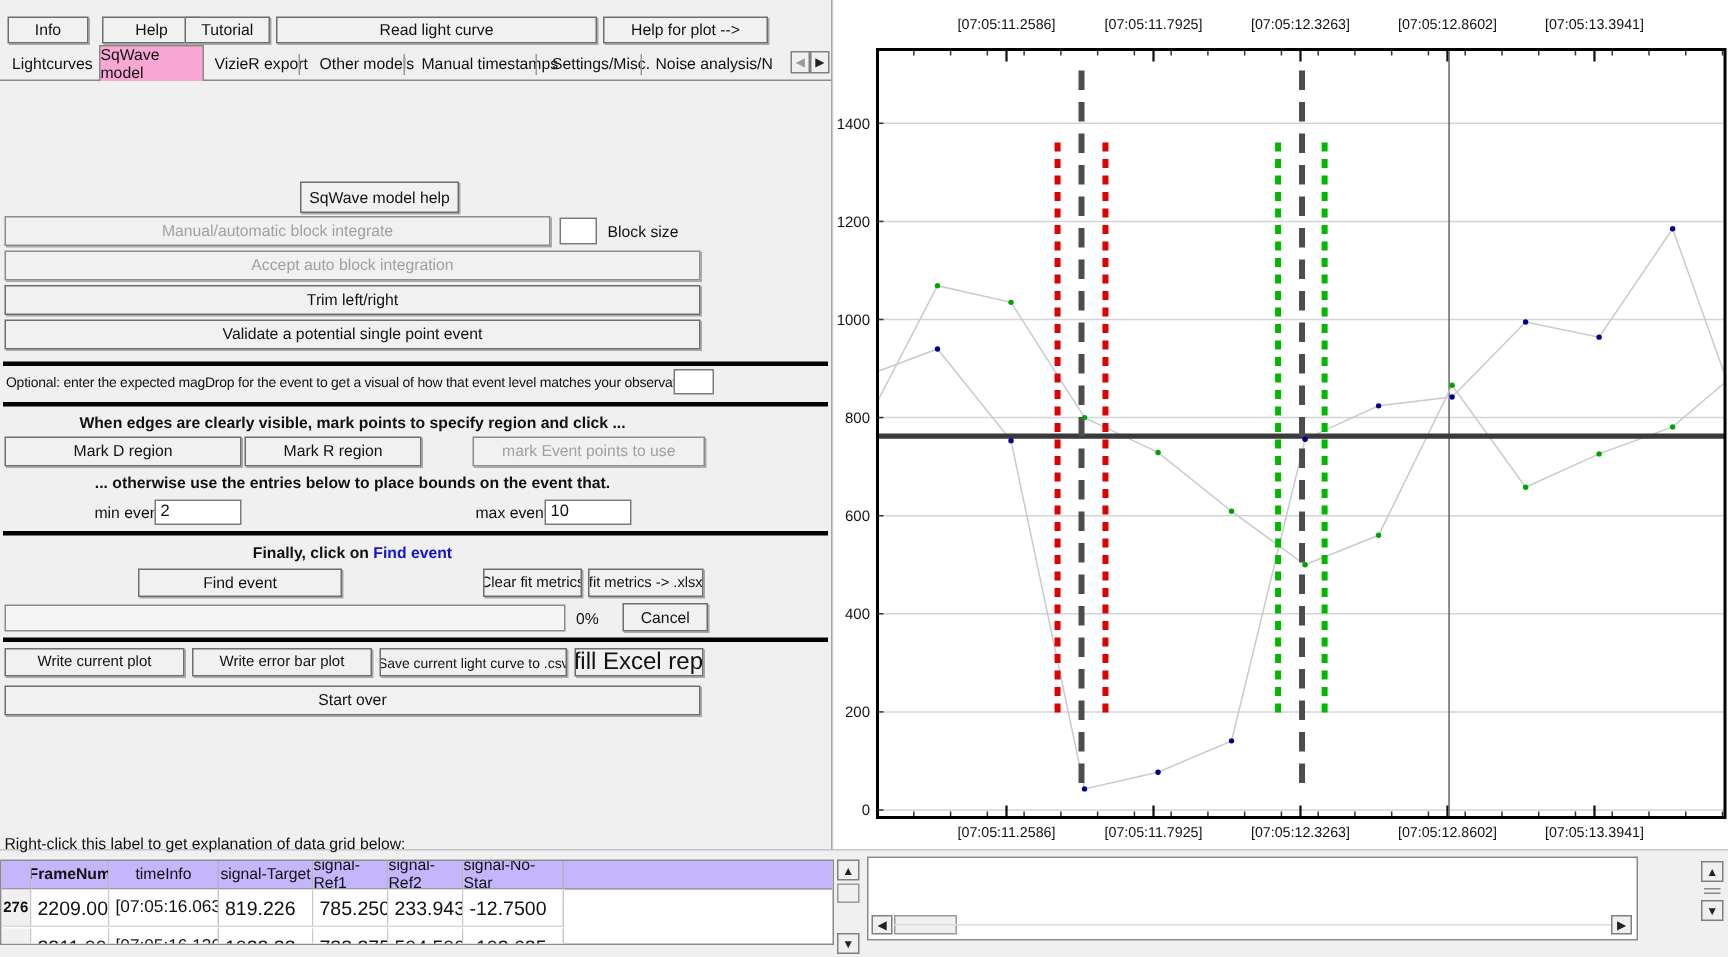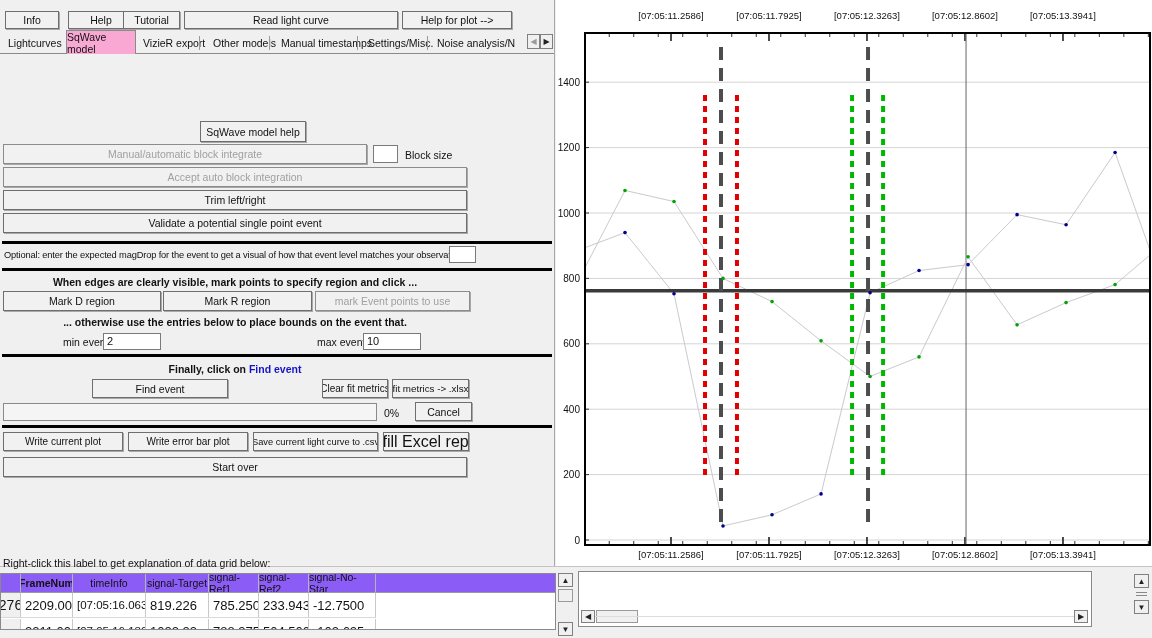--- a/index.html
+++ b/index.html
@@ -13,21 +13,21 @@
 .hrk{position:absolute;height:3px;background:#000;left:2px;width:550px}
 .lbl{position:absolute;font-size:10.5px;white-space:nowrap}
 .bold{font-weight:bold}
 .ctr{text-align:center}
 .tabtxt{position:absolute;top:37px;font-size:10.5px;white-space:nowrap}
 .tabsep{position:absolute;top:36px;width:1px;height:14px;background:#9a9a9a}
 .seltab{position:absolute;top:30px;height:24px;background:#f9a8d4;border:1px solid #8a8a8a;border-bottom:none;
         display:flex;align-items:center;justify-content:center;font-size:10.5px;z-index:3}
 .scrbtn{position:absolute;width:15px;height:14px;background:#f0f0f0;border:1px solid #808080;
         font-size:8px;display:flex;align-items:center;justify-content:center;color:#222}
-.gridhead{position:absolute;top:0;height:19px;background:#8b5cf6;border-right:1px solid #b5b5b5;border-bottom:1px solid #9a9a9a;
+.gridhead{position:absolute;top:0;height:19px;background:#c4b5fd;border-right:1px solid #b5b5b5;border-bottom:1px solid #9a9a9a;
           font-size:10.5px;display:flex;align-items:center;justify-content:center;overflow:hidden}
 .gridcell{position:absolute;height:25px;border-right:1px solid #c9c9c9;border-bottom:1px solid #d9d9d9;
           font-size:13px;display:flex;align-items:center;padding-left:4px;background:#fff;overflow:hidden;white-space:nowrap}
 .flat{color:#2e8b57;font-family:"Liberation Mono",monospace;font-size:10.5px;font-weight:bold;white-space:nowrap}
 svg text{font-family:"Liberation Sans",sans-serif}
 </style>
 </head>
 <body>
 
 <div class="btn" style="left:5px;top:11px;width:54px;height:18px">Info</div>
@@ -63,21 +63,21 @@
 <div class="btn" style="left:3px;top:190px;width:464px;height:20px">Trim left/right</div>
 <div class="btn" style="left:3px;top:213px;width:464px;height:20px">Validate a potential single point event</div>
 
 <div class="hrk" style="top:241px"></div>
 <div class="lbl" style="left:4px;top:250px;font-size:9.3px;letter-spacing:-0.15px">Optional: enter the expected magDrop for the event to get a visual of how that event level matches your observation.</div>
 <div class="inpbox" style="left:449px;top:246px;width:27px;height:17px"></div>
 <div class="hrk" style="top:268px"></div>
 
 <div class="lbl bold ctr" style="left:0;top:276px;width:470px">When edges are clearly visible, mark points to specify region and click ...</div>
 <div class="btn" style="left:3px;top:291px;width:158px;height:20px">Mark D region</div>
-<div class="btn" style="left:163px;top:291px;width:149px;height:20px">Mark R region</div>
+<div class="btn" style="left:163px;top:291px;width:118px;height:20px">Mark R region</div>
 <div class="btn dis" style="left:315px;top:291px;width:155px;height:20px">mark Event points to use</div>
 <div class="lbl bold ctr" style="left:0;top:316px;width:470px">... otherwise use the entries below to place bounds on the event that.</div>
 
 <div class="lbl" style="left:63px;top:336px">min event:</div>
 <div class="inpbox" style="left:103px;top:333px;width:58px;height:17px">2</div>
 <div class="lbl" style="left:317px;top:336px">max event:</div>
 <div class="inpbox" style="left:363px;top:333px;width:58px;height:17px">10</div>
 
 <div class="hrk" style="top:354px"></div>
 <div class="lbl bold ctr" style="left:0;top:363px;width:470px">
@@ -235,21 +235,21 @@
   <div class="gridhead" style="left:0;width:20px"></div>
   <div class="gridhead bold" style="left:20px;width:52px">FrameNum</div>
   <div class="gridhead" style="left:72px;width:73px">timeInfo</div>
   <div class="gridhead" style="left:145px;width:63px">signal-Target</div>
   <div class="gridhead" style="left:208px;width:50px">signal-Ref1</div>
   <div class="gridhead" style="left:258px;width:50px">signal-Ref2</div>
   <div class="gridhead" style="left:308px;width:67px">signal-No-Star</div>
   <div class="gridhead" style="left:375px;width:179px;border-right:none"></div>
 
   <div>
-    <div class="gridcell" style="left:0;top:19px;width:20px;background:#f0f0f0;font-size:14px;font-weight:normal;justify-content:center;padding-left:0">276</div>
+    <div class="gridcell" style="left:0;top:19px;width:20px;background:#f0f0f0;font-size:10px;font-weight:bold;justify-content:center;padding-left:0">276</div>
     <div class="gridcell" style="left:20px;top:19px;width:52px">2209.00</div>
     <div class="gridcell" style="left:72px;top:19px;width:73px;font-size:11.5px">[07:05:16.0634]</div>
     <div class="gridcell" style="left:145px;top:19px;width:63px">819.226</div>
     <div class="gridcell" style="left:208px;top:19px;width:50px">785.250</div>
     <div class="gridcell" style="left:258px;top:19px;width:50px">233.943</div>
     <div class="gridcell" style="left:308px;top:19px;width:67px">-12.7500</div>
   </div>
   <div>
     <div class="gridcell" style="left:0;top:45px;width:20px;background:#f0f0f0"></div>
     <div class="gridcell" style="left:20px;top:45px;width:52px">2211.00</div>

